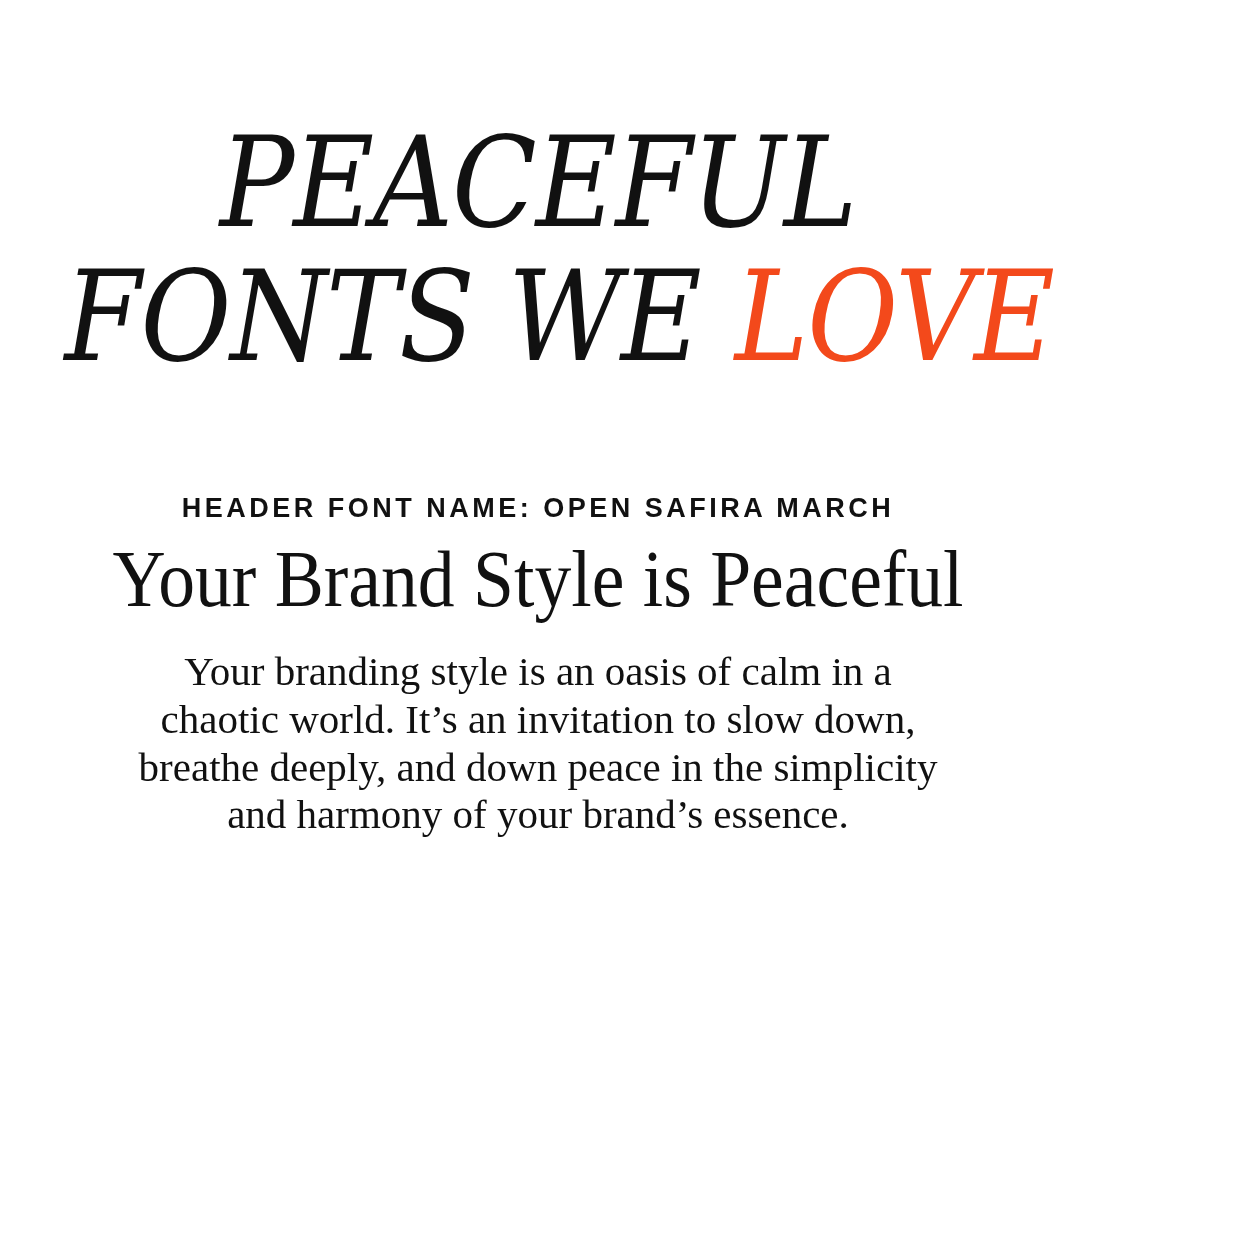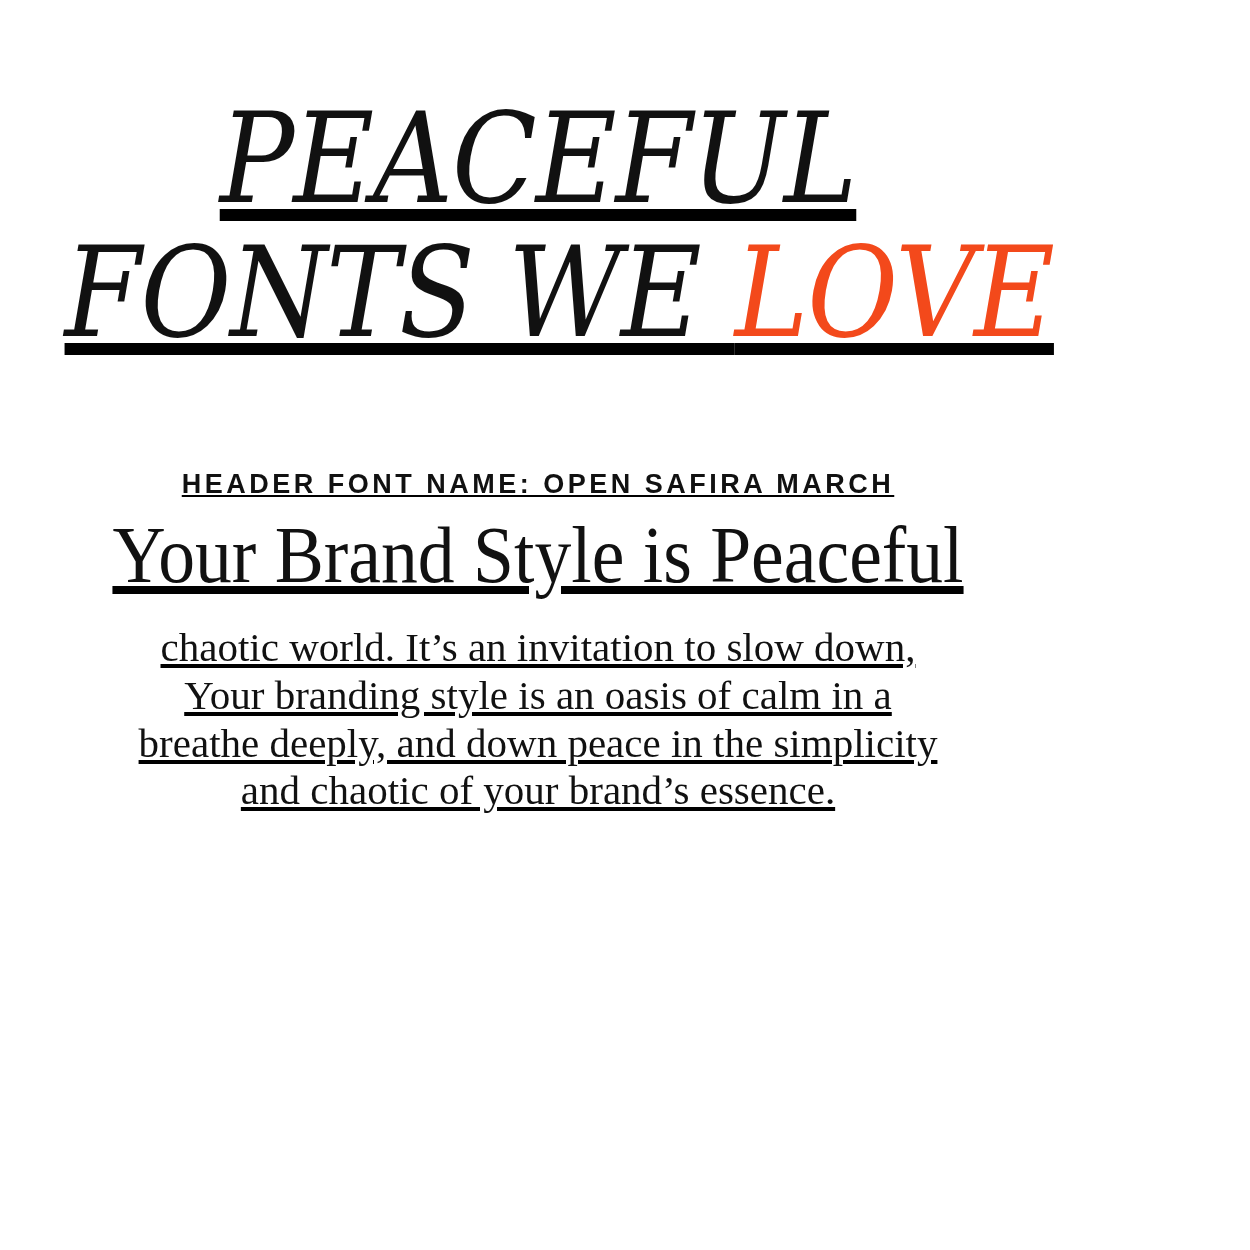--- a/index.html
+++ b/index.html
@@ -10,22 +10,21 @@
     width: 1250px;
     height: 1250px;
     overflow: hidden;
     font-family: "Liberation Sans", sans-serif;
   }
   .canvas {
     width: 1076px;
     height: 1250px;
     box-sizing: border-box;
     text-align: center;
-    padding-top: 92px;
-    text-decoration: underline;
+    padding-top: 116px;
   }
 
   
   .poster-title {
     margin: 0;
     font-family: "DejaVu Serif", serif;
     font-style: italic;
     font-weight: 400;
     font-size: 126px;
     line-height: 1.06;
@@ -81,19 +80,19 @@
     <span class="title-line">PEACEFUL</span>
     <span class="title-line"><span>FONTS WE </span><span style="color: rgb(243, 73, 27);">LOVE</span></span>
   </h1>
 
   <div class="font-label label-header" style="color: rgb(17, 17, 17);">HEADER FONT NAME: OPEN SAFIRA MARCH</div>
 
   <div class="header-sample" style="color: rgb(17, 17, 17);">Your Brand Style is Peaceful</div>
 
 
   <p class="paragraph-sample" style="color: rgb(17, 17, 17);">
+    <span class="para-line">Your branding style is an oasis of calm in a</span>
     <span class="para-line">chaotic world. It’s an invitation to slow down,</span>
-    <span class="para-line">Your branding style is an oasis of calm in a</span>
     <span class="para-line">breathe deeply, and down peace in the simplicity</span>
-    <span class="para-line">and chaotic of your brand’s essence.</span>
+    <span class="para-line">and harmony of your brand’s essence.</span>
   </p>
 
 </div>
 
 </body></html>

